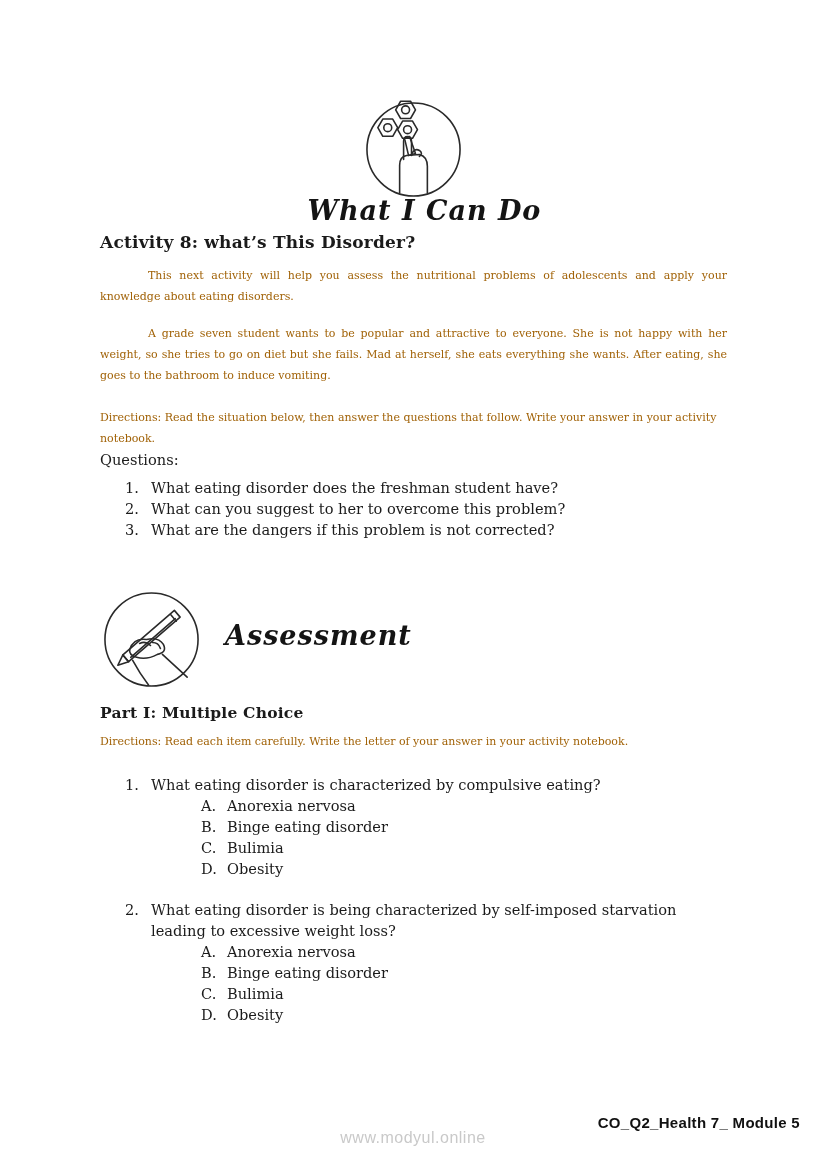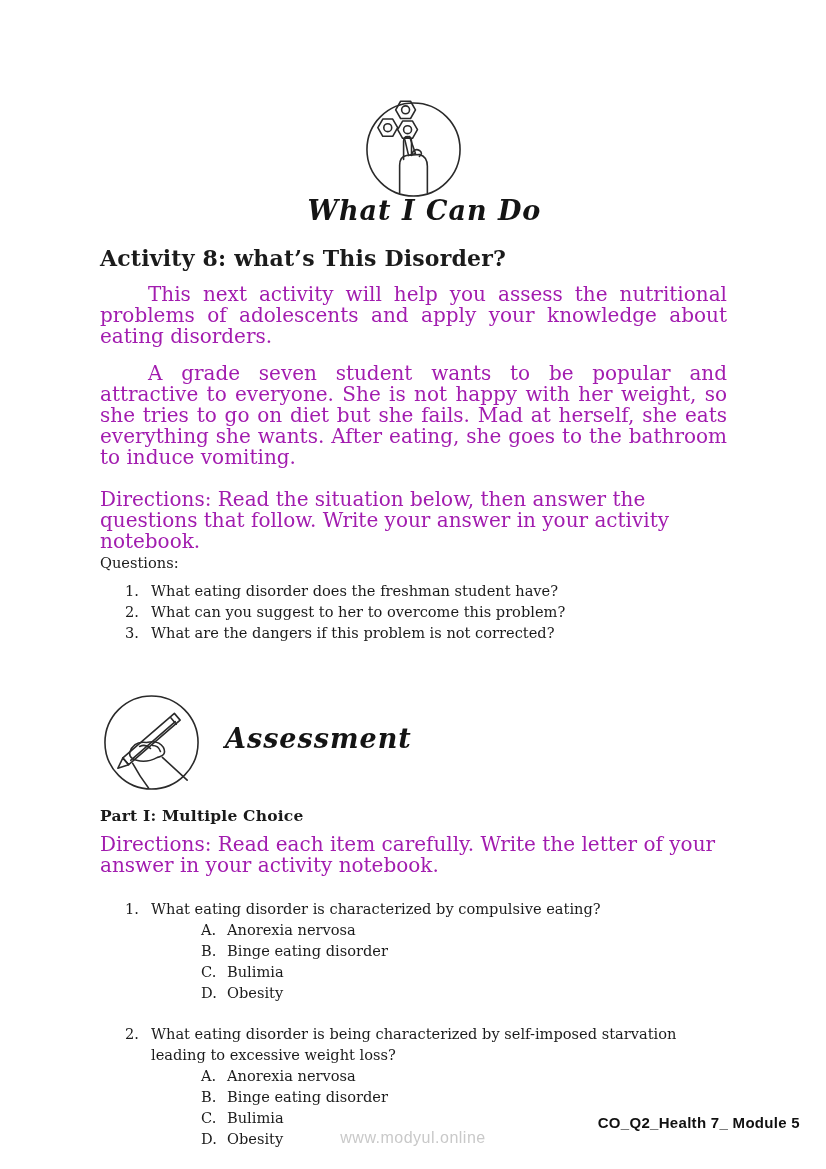--- a/index.html
+++ b/index.html
@@ -23,27 +23,27 @@
   .badge svg { width: 100%; height: 100%; display: block; }
   .script-title {
     margin-left: 22px;
     font-family: "DejaVu Serif", serif;
     font-weight: bold; font-style: italic;
     font-size: 27px; letter-spacing: 1px;
     color: #141414;
     transform: translateY(-4px);
   }
   .activity-heading {
-    margin-top: 15px;
-    font-weight: bold; font-size: 22px;
+    margin-top: 2px;
+    font-weight: bold; font-size: 17px;
     letter-spacing: 0.2px;
   }
   p.body {
-    font-size: 20px; line-height: 21px;
-    color: #a21caf;
+    font-size: 11px; line-height: 21px;
+    color: #a16207;
   }
   .indent { text-indent: 48px; }
   .justify { text-align: justify; }
   .intro      { margin-top: 13px; }
   .directions { margin-top: 21px; }
   .situation  { margin-top: 16px; }
   .questions-label { font-size: 14.6px; line-height: 21px; }
   .num-list { margin-top: 7px; }
   .num-item { display: flex; font-size: 14.6px; line-height: 21px; }
   .num-item .num { width: 26px; margin-left: 25px; flex: 0 0 auto; }

